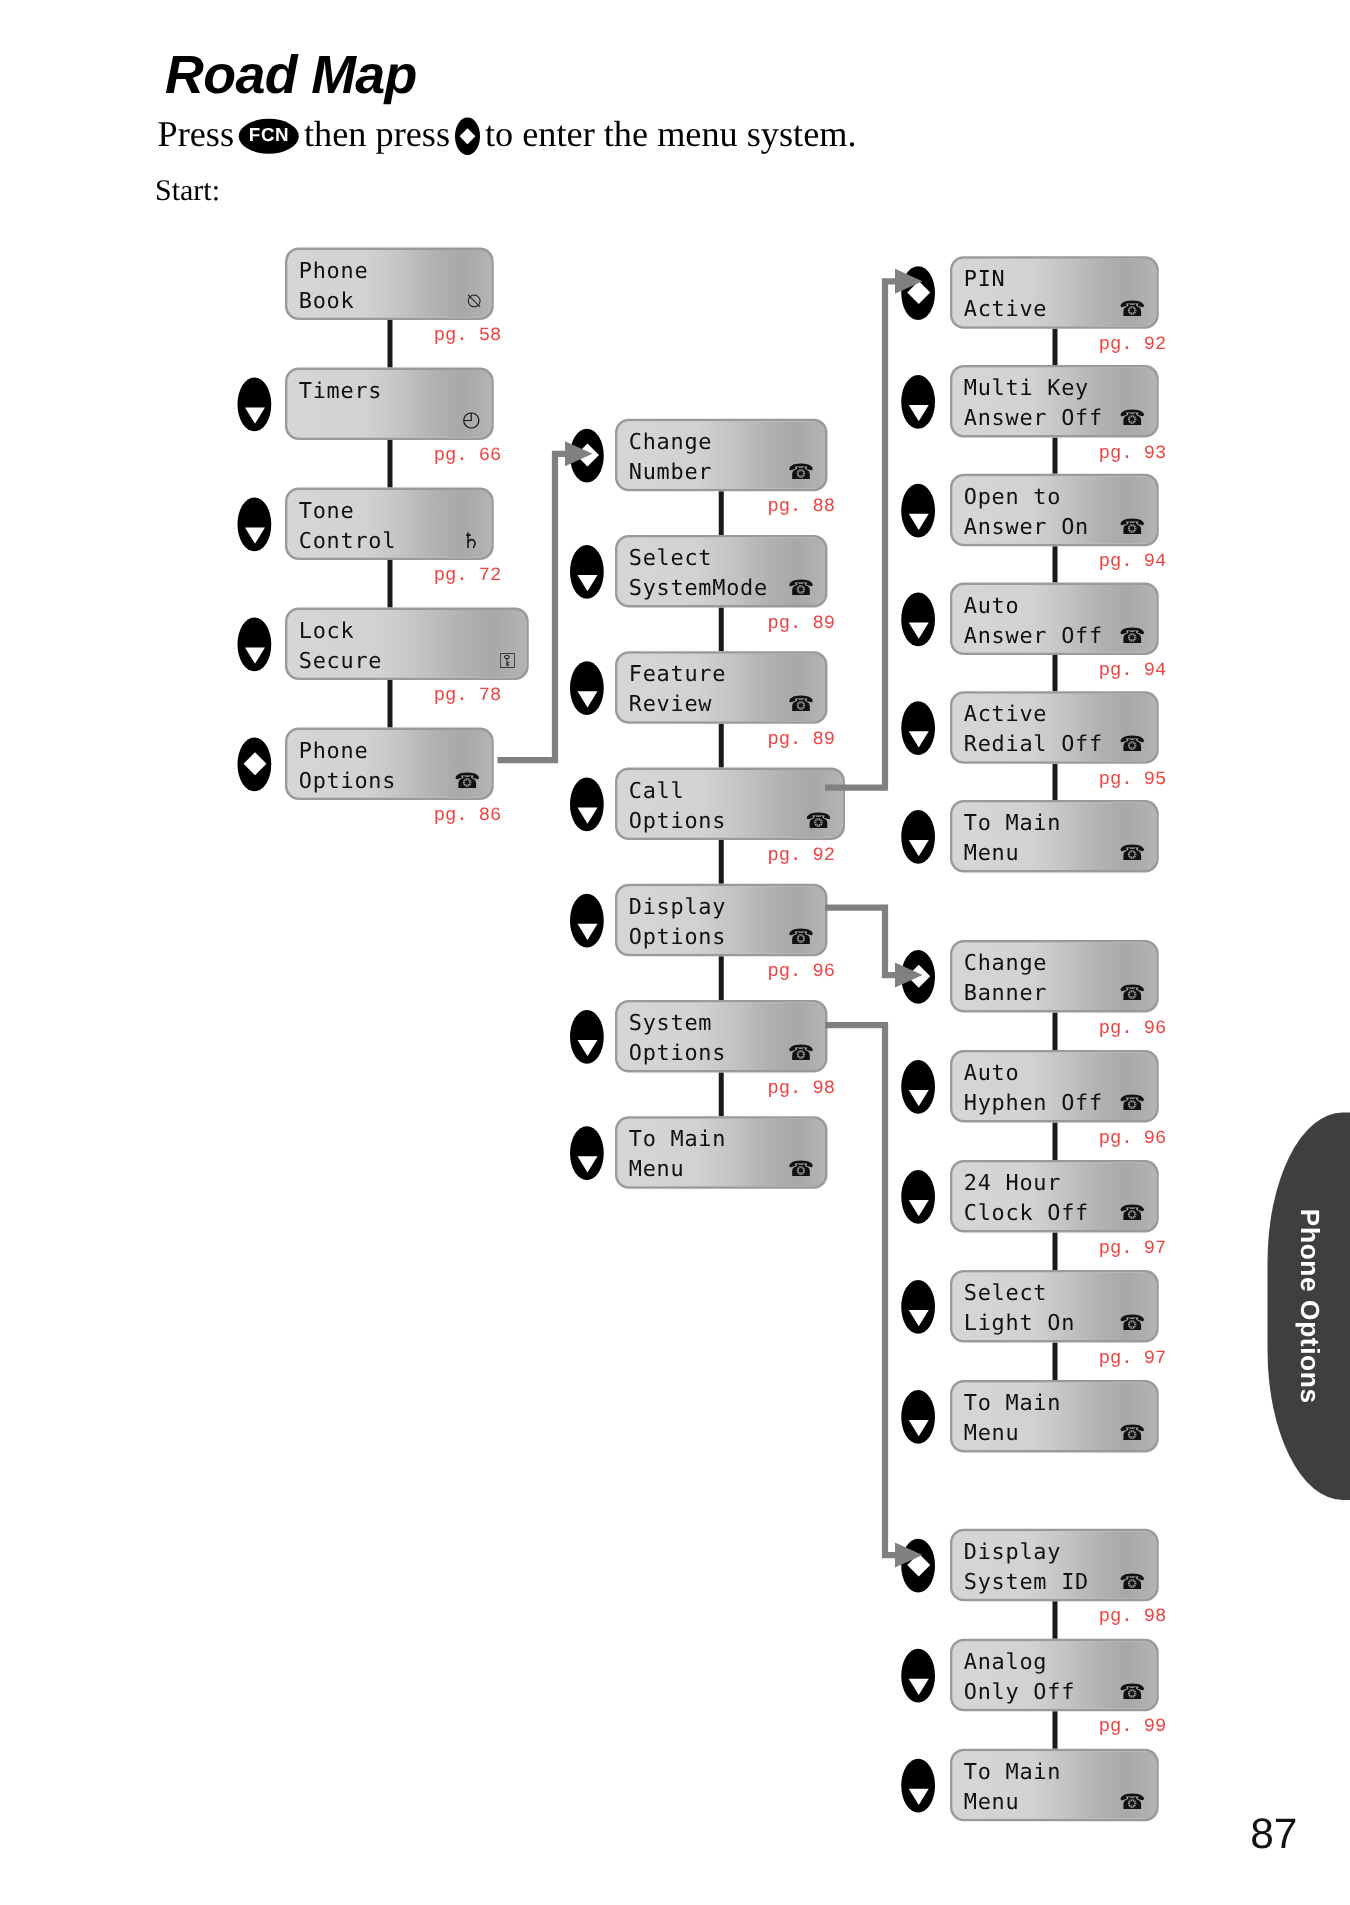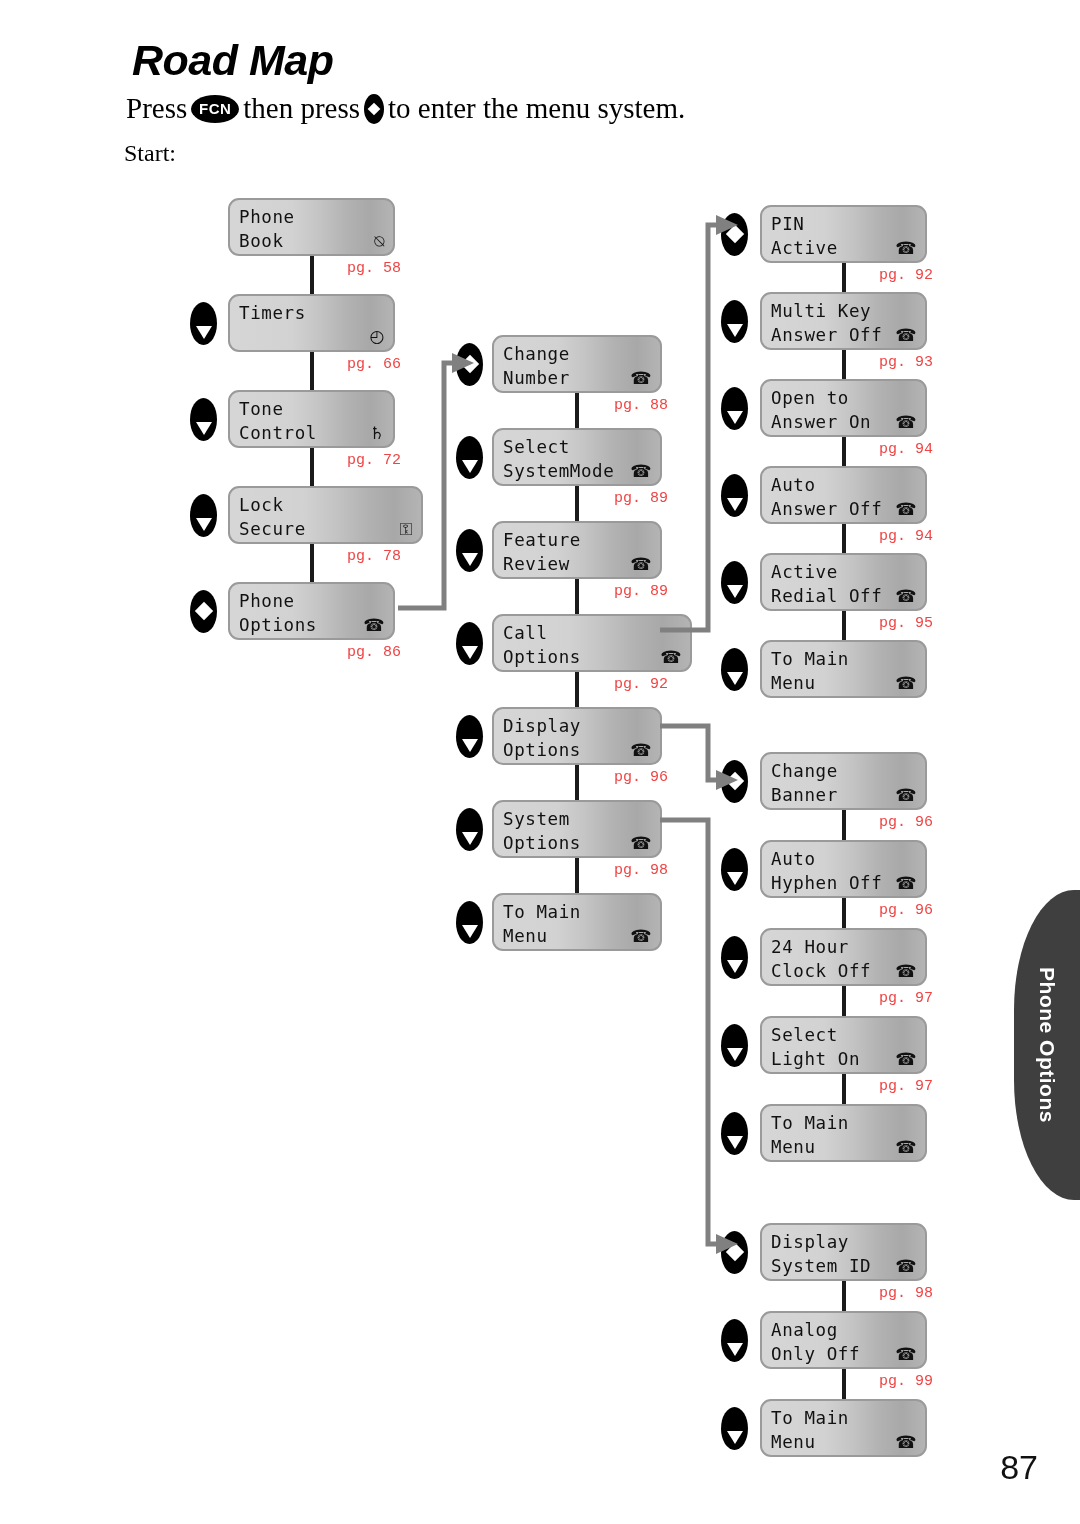--- a/index.html
+++ b/index.html
@@ -267,21 +267,21 @@
     <div class="pg" style="left: 614px; top: 490px;">pg. 89</div>
     <div class="vline" style="left: 575px; top: 579px; height: 35px;"></div>
     <div class="navkey down" style="left: 456px; top: 528.5px;"></div>
     <div class="lcd" style="left: 492px; top: 521px; width: 170px;">
       <div class="row"><span class="txt">Feature</span></div>
       <div class="row"><span class="txt">Review</span><span class="ico">☎</span></div>
     </div>
     <div class="pg" style="left: 614px; top: 583px;">pg. 89</div>
     <div class="vline" style="left: 575px; top: 672px; height: 35px;"></div>
     <div class="navkey down" style="left: 456px; top: 621.5px;"></div>
-    <div class="lcd" style="left: 492px; top: 614px; width: 200px;">
+    <div class="lcd" style="left: 492px; top: 614px; width: 184px;">
       <div class="row"><span class="txt">Call</span></div>
       <div class="row"><span class="txt">Options</span><span class="ico">☎</span></div>
     </div>
     <div class="pg" style="left: 614px; top: 676px;">pg. 92</div>
     <div class="vline" style="left: 575px; top: 765px; height: 35px;"></div>
     <div class="navkey down" style="left: 456px; top: 714.5px;"></div>
     <div class="lcd" style="left: 492px; top: 707px; width: 170px;">
       <div class="row"><span class="txt">Display</span></div>
       <div class="row"><span class="txt">Options</span><span class="ico">☎</span></div>
     </div>

